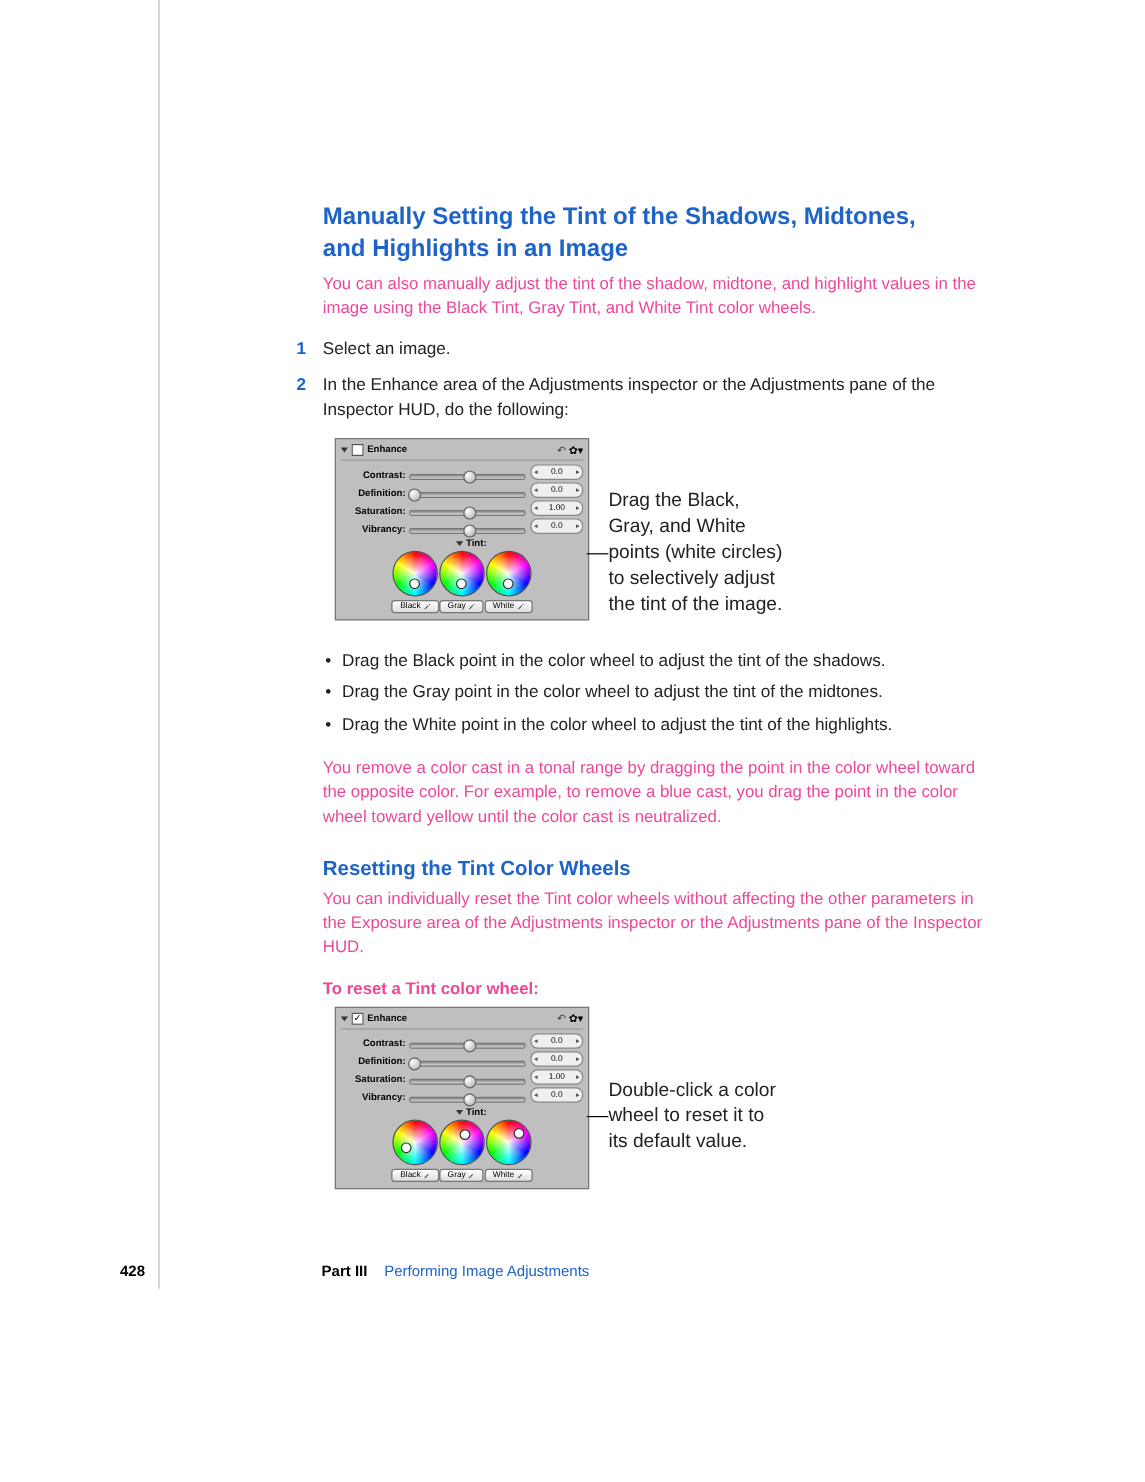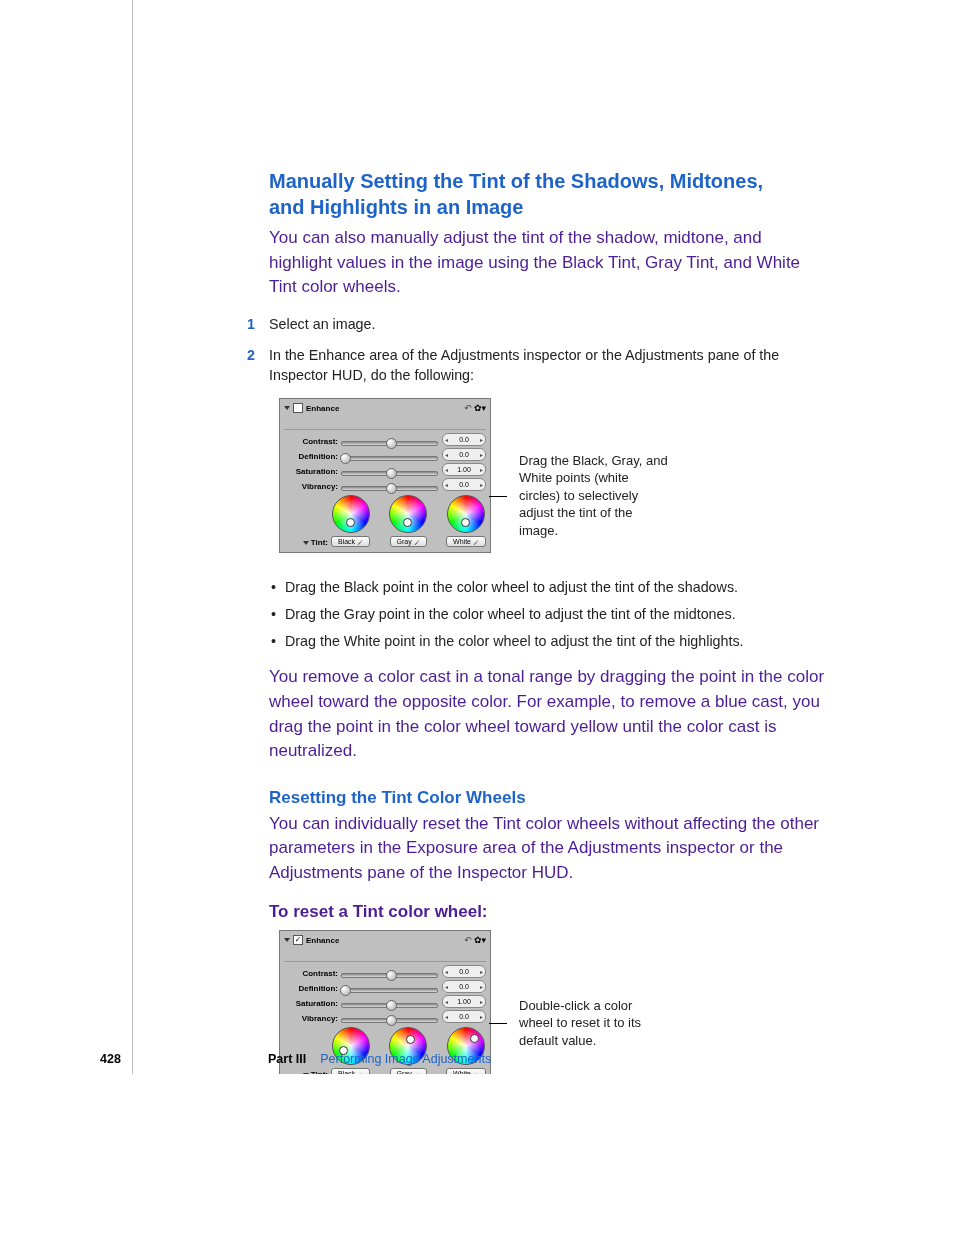--- a/index.html
+++ b/index.html
@@ -37,24 +37,24 @@
     line-height: 1.3;
     margin: 0 0 6px 0;
   }
   h3.subsection {
     color: #1e64c8;
     font-weight: 600;
     font-size: 17px;
     margin: 24px 0 4px 0;
   }
   p {
-    font-size: 17px;
+    font-size: 14px;
     line-height: 1.45;
     margin: 0 0 14px 0;
-    color: #4c1d95;
+    color: #ec4899;
   }
   p.bold-intro {
     font-weight: 600;
     margin-bottom: 2px;
   }
   ol.steps {
     list-style: none;
     padding: 0;
     margin: 0 0 12px 0;
   }
@@ -113,21 +113,21 @@
     font-family: "Lucida Grande", Arial, sans-serif;
     font-size: 8px;
     color: #000;
     padding: 3px 4px 5px 4px;
   }
   .panel-head {
     display: flex;
     align-items: center;
     justify-content: space-between;
     border-bottom: 1px solid #999;
-    padding: 1px 0 16px 0;
+    padding: 1px 0 3px 0;
     margin-bottom: 3px;
   }
   .panel-head .left { display: flex; align-items: center; gap: 3px; }
   .tri { display:inline-block; width:0;height:0;border-top:4px solid #333;border-left:3px solid transparent;border-right:3px solid transparent;}
   .cb { width:8px;height:8px;border:1px solid #555;background:#fff;display:inline-block;}
   .cb.on::after{content:"✓";display:block;font-size:8px;line-height:7px;text-align:center;}
   .gear {font-size:9px;}
   .row {
     display: flex;
     align-items: flex-end;
@@ -159,21 +159,21 @@
     border: 1px solid #888;
     border-radius: 6px;
     background: #efefef;
     display: flex;
     align-items: center;
     justify-content: space-between;
     padding: 0 2px;
     font-size: 7px;
   }
   .row .val .ar { color: #555; font-size:6px; }
-  .tintrow { display:flex; align-items:flex-end; }
+  .tintrow { display:flex; align-items:center;flex-direction:column; }
   .tintrow .lbl { width: 44px; text-align:right; padding-right:3px; color:#000; font-weight:600; padding-top:1px;}
   .wheels {
     flex:1;
     display:flex;
     justify-content: space-between;
     padding: 2px 0 0 0;
   }
   .wheelcol { display:flex; flex-direction:column; align-items:center; gap:3px; }
   .wheel {
     width: 36px; height: 36px;
@@ -193,25 +193,25 @@
   .wbtn {
     font-size: 7px;
     border: 1px solid #777;
     background: linear-gradient(#fff,#ddd);
     border-radius: 3px;
     padding: 1px 6px;
     display:flex; align-items:center; gap:2px;
   }
   .eyed { width:6px;height:6px; }
   .callout {
-    font-size: 13px;
+    font-size: 16px;
     line-height: 1.35;
     color: #222;
     max-width: 150px;
-    padding-left: 28px;
+    padding-left: 16px;
     position: relative;
   }
   .callout::before {
     content:"";
     position:absolute;
     left:-2px;
     top: 50%;
     width: 18px;
     border-top: 1px solid #000;
   }

